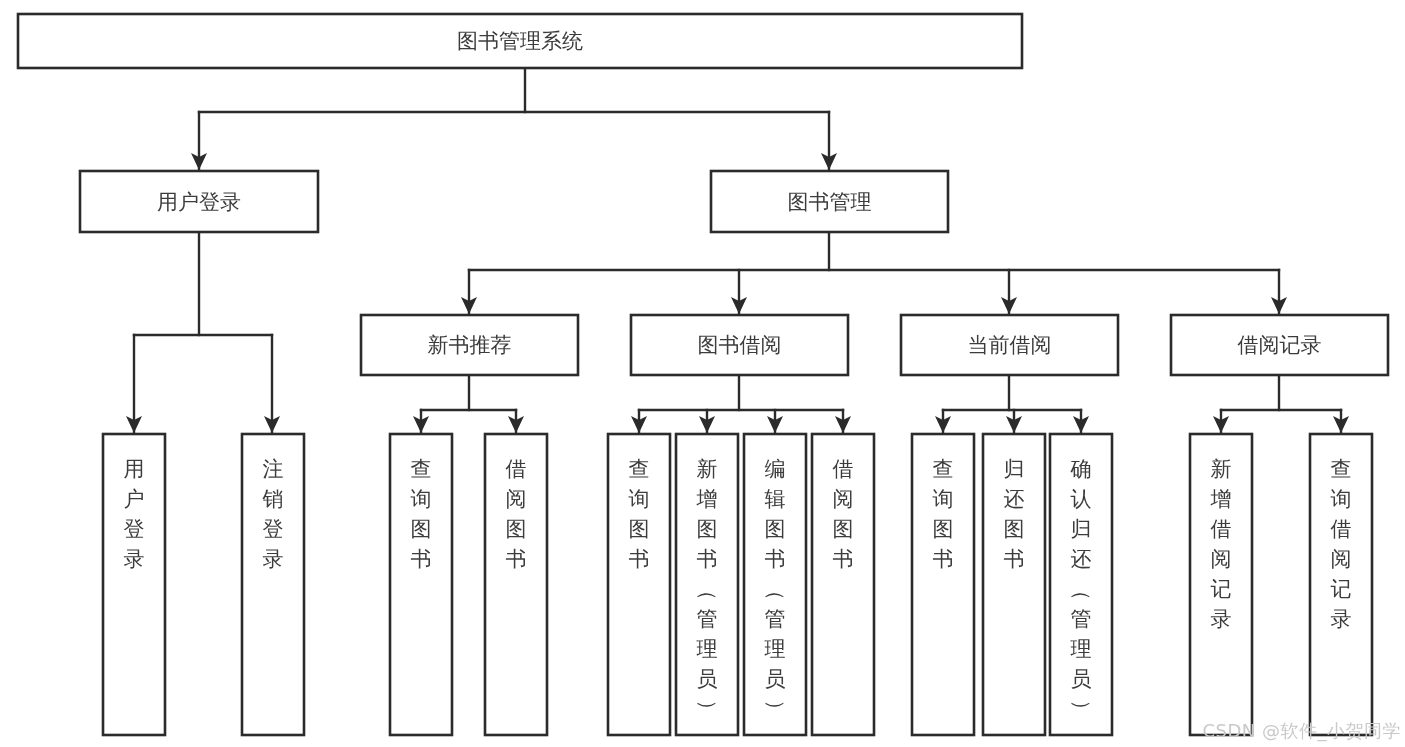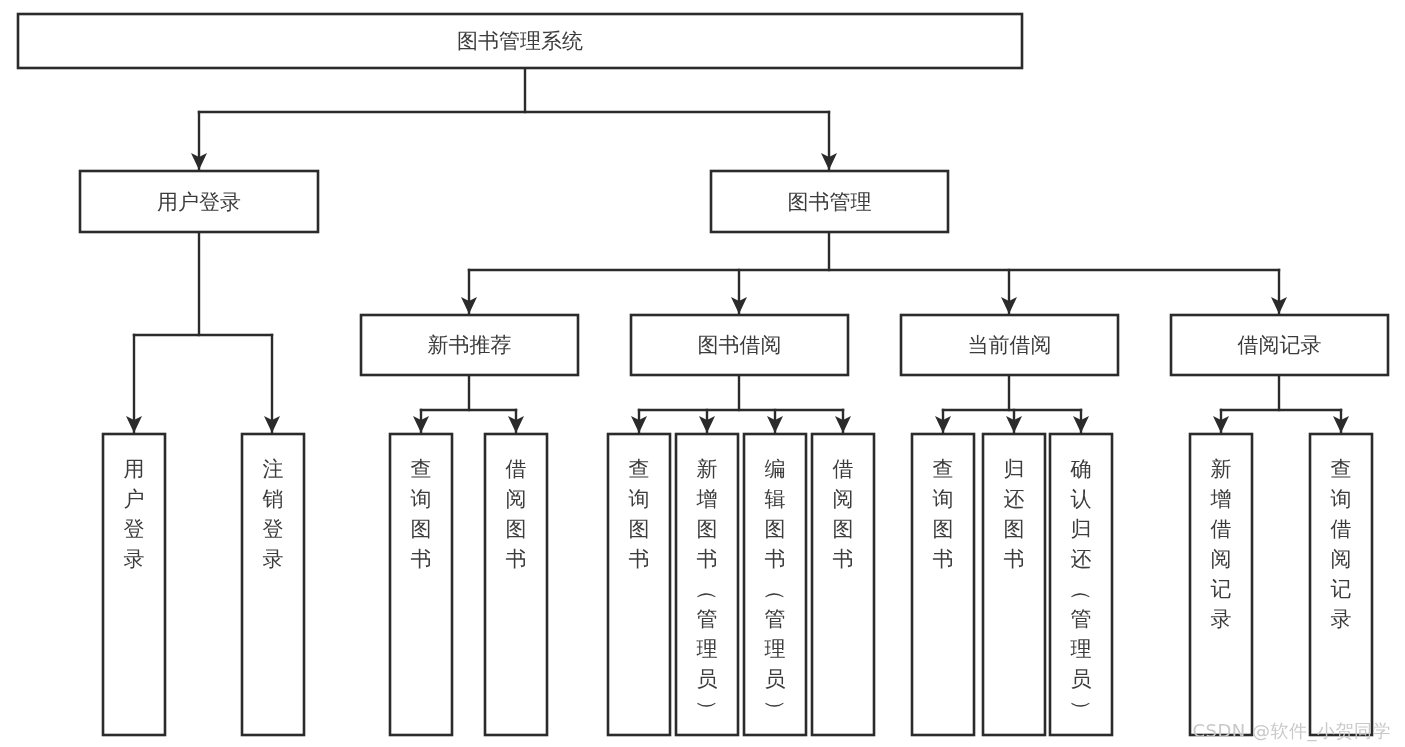--- a/index.html
+++ b/index.html
@@ -54,21 +54,21 @@
   .node-label-v {
     font-family: "DejaVu Sans", "Liberation Sans", sans-serif;
     font-size: 21px;
     fill: #3c3c3c;
     text-anchor: middle;
     dominant-baseline: middle;
     white-space: pre;
   }
   .watermark-text {
     position: absolute;
-    right: 14px;
+    right: 4px;
     bottom: 4px;
     font-family: "DejaVu Sans", "Liberation Sans", sans-serif;
     font-size: 18px;
     color: #c9c9c9;
     letter-spacing: 0.5px;
     user-select: none;
     pointer-events: none;
     white-space: nowrap;
   }
 </style>

